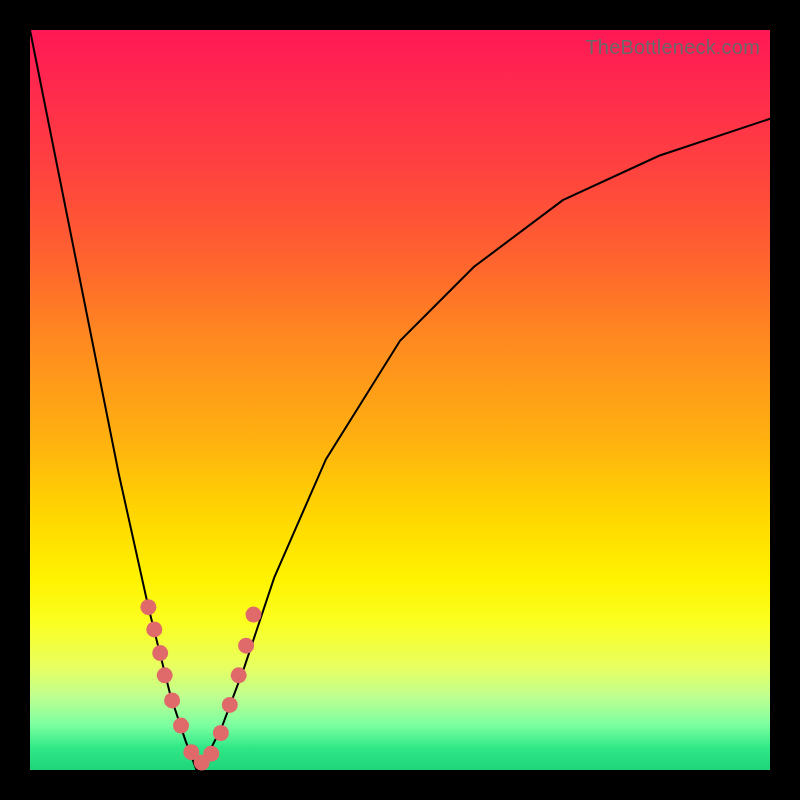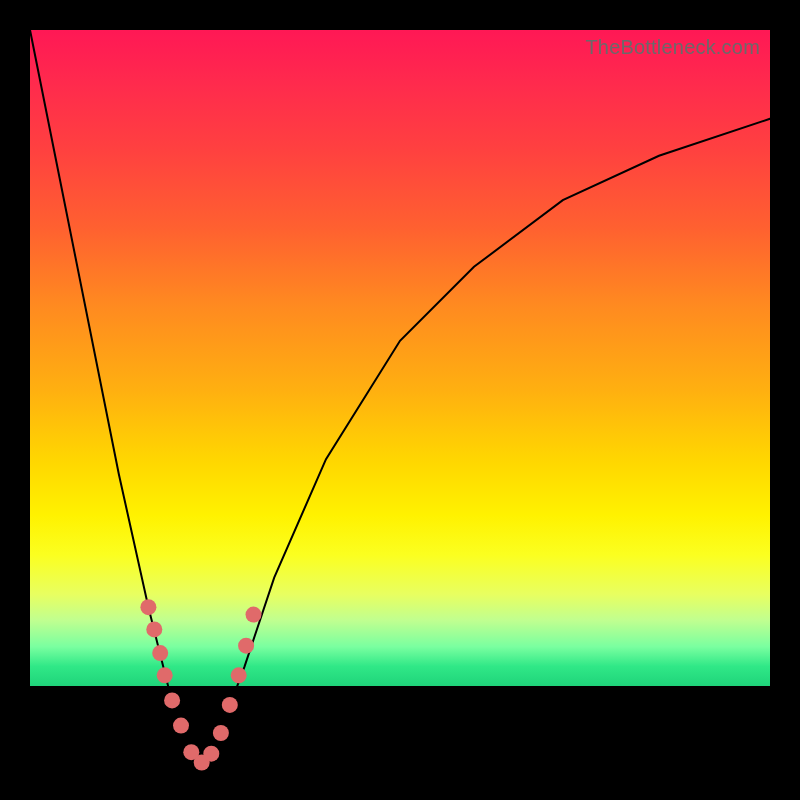--- a/index.html
+++ b/index.html
@@ -15,21 +15,21 @@
     position: relative;
     width: 800px;
     height: 800px;
     background: #000;
   }
   .plot-area {
     position: absolute;
     left: 30px;
     top: 30px;
     width: 740px;
-    height: 656px;
+    height: 740px;
     
     background: linear-gradient(
       to bottom,
       #ff1855 0%,
       #ff2a4d 8%,
       #ff4040 18%,
       #ff6030 30%,
       #ff8a20 42%,
       #ffb010 55%,
       #ffd800 66%,

